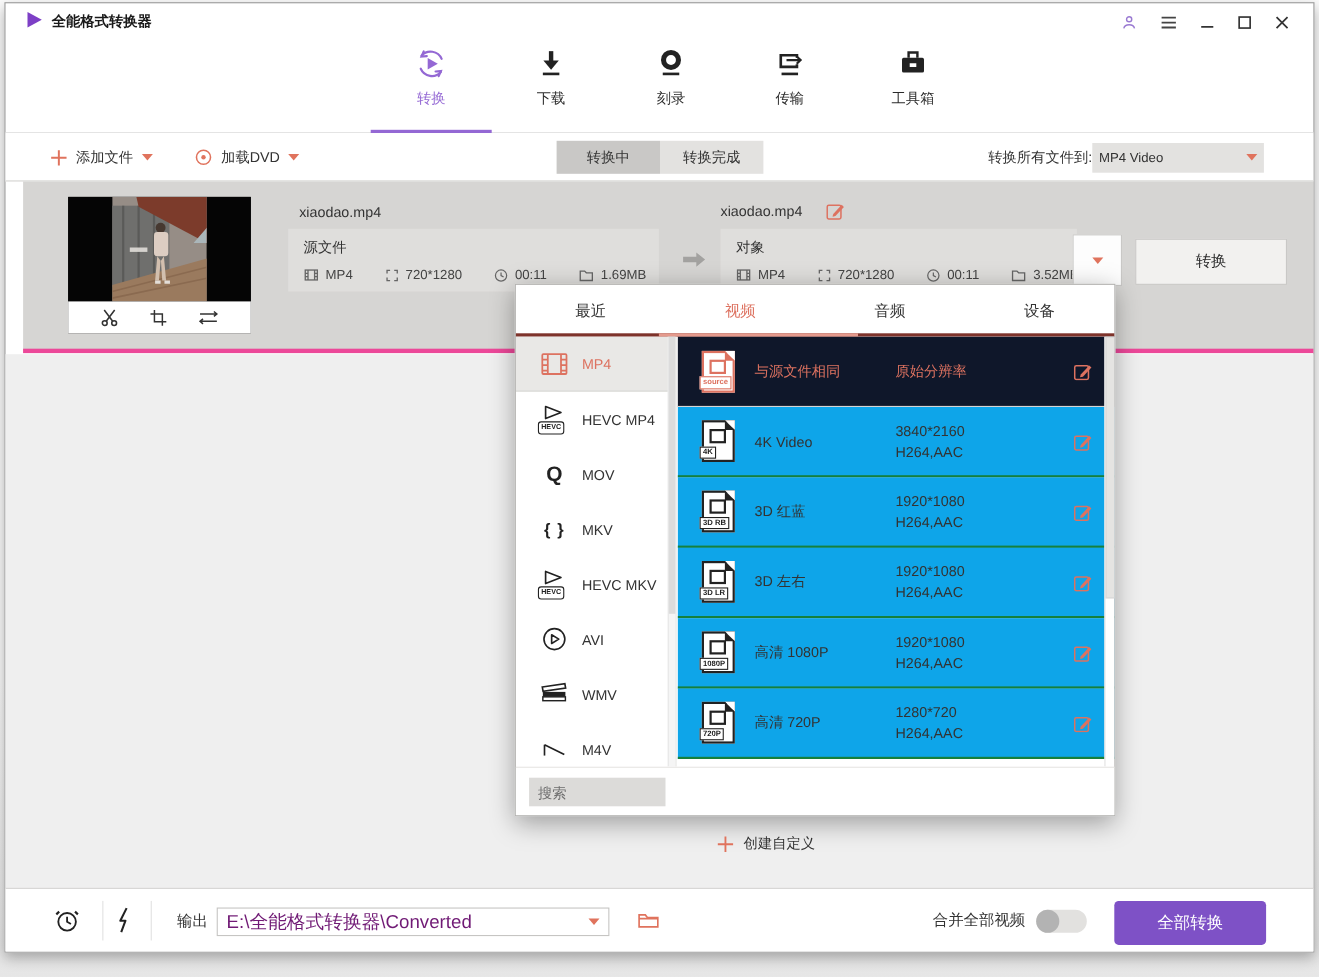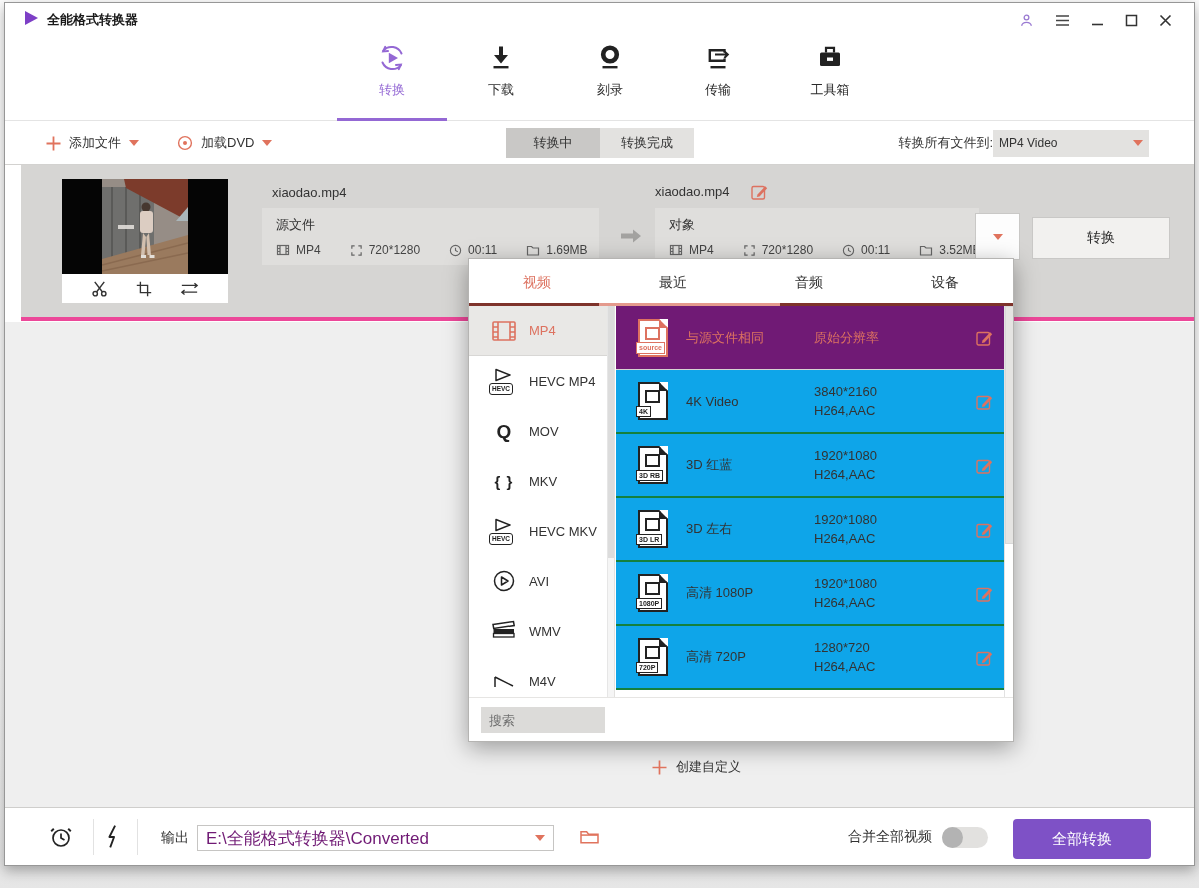--- a/index.html
+++ b/index.html
@@ -84,21 +84,21 @@
   .left-scroll { position:absolute; right:0; top:0; bottom:0; width:7px; background:#f5f5f5; border-left:1px solid #e6e6e6; }
   .left-scroll .thumb { position:absolute; left:0; top:0; width:7px; height:252px; background:#dcdcdc; }
   .q-ic { font-size:19px; font-weight:bold; color:inherit; line-height:1; }
   .br-ic { font-size:15px; font-weight:bold; color:inherit; line-height:1; letter-spacing:1px; }
   .hevc-ic { position:relative; width:30px; height:27px; }
   .hevc-ic svg { position:absolute; top:0; left:4px; }
   .hevc-tag { position:absolute; bottom:0; left:0; border:1.5px solid #222; border-radius:3px; font-size:6.5px; font-weight:bold; color:#222; padding:0 2px; background:#fff; line-height:1.4; }
 
   .pop-right { position:absolute; left:147px; top:47px; right:0; bottom:44px; overflow:hidden; }
   .preset-row { height:64px; display:flex; align-items:center; border-bottom:2px solid #15803d; cursor:pointer; background:#0ea5e9; }
-  .preset-row.sel { background:#701a75; border-bottom:1px solid #d6d5d3; }
+  .preset-row.sel { background:#0f172a; border-bottom:1px solid #d6d5d3; }
   .doc-ic { position:relative; width:30px; height:38px; border:2px solid #222; background:#fff; margin-left:22px; flex:none; }
   .doc-ic .fold-w { position:absolute; top:-2px; right:-2px; width:0; height:0; border-top:9px solid #fff; border-left:9px solid transparent; }
   .doc-ic .fold-b { position:absolute; top:-2px; right:-2px; width:0; height:0; border-bottom:9px solid #222; border-right:9px solid transparent; }
   .doc-ic .doc-film { position:absolute; top:6px; left:5px; width:15px; height:13px; border:2px solid #222; }
   .doc-ic .badge { position:absolute; left:-4px; bottom:1px; background:#fff; border:1.5px solid #222; font-size:7px; font-weight:bold; color:#222; padding:0 2px; line-height:1.35; white-space:nowrap; }
   .preset-row.sel .doc-ic, .preset-row.sel .doc-film { border-color:#dd7260; }
   .preset-row.sel .fold-b { border-bottom-color:#dd7260; }
   .preset-row.sel .badge { border-color:#dd7260; color:#dd7260; }
   .p-title { margin-left:18px; width:128px; font-size:13px; color:#333; }
   .preset-row.sel .p-title { color:#dd7260; }
@@ -364,22 +364,22 @@
       </svg>
     <span class="merge-label">合并全部视频</span>
     <div class="toggle">
         <div class="knob"></div>
       </div>
     <div class="convert-all-btn">全部转换</div>
   </div>
 
   <div class="popup">
     <div class="pop-tabs">
+      <div class="pop-tab">最近</div>
       <div class="pop-tab active">视频</div>
-      <div class="pop-tab">最近</div>
       <div class="pop-tab">音频</div>
       <div class="pop-tab">设备</div>
     </div>
     <div class="pop-tabline"></div>
     <div class="pop-tabline-active"></div>
 
     <div class="pop-left">
       <div class="fmt-item sel">
         <span class="ic">
             <svg width="26" height="24" viewBox="0 0 26 24" fill="none" stroke="currentColor" stroke-width="1.6">

